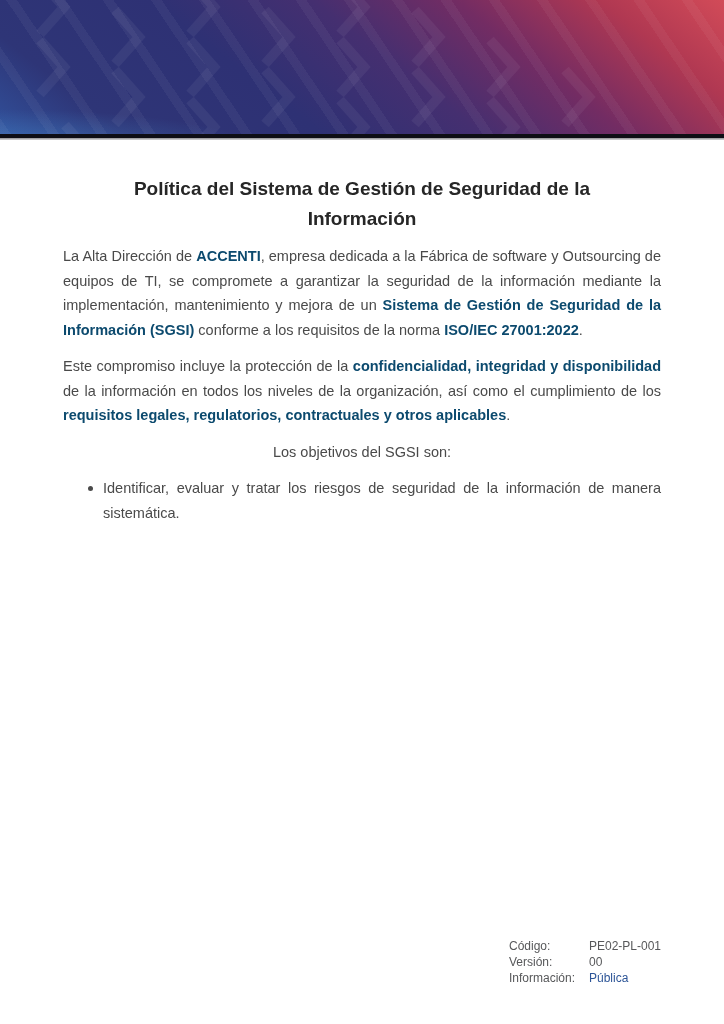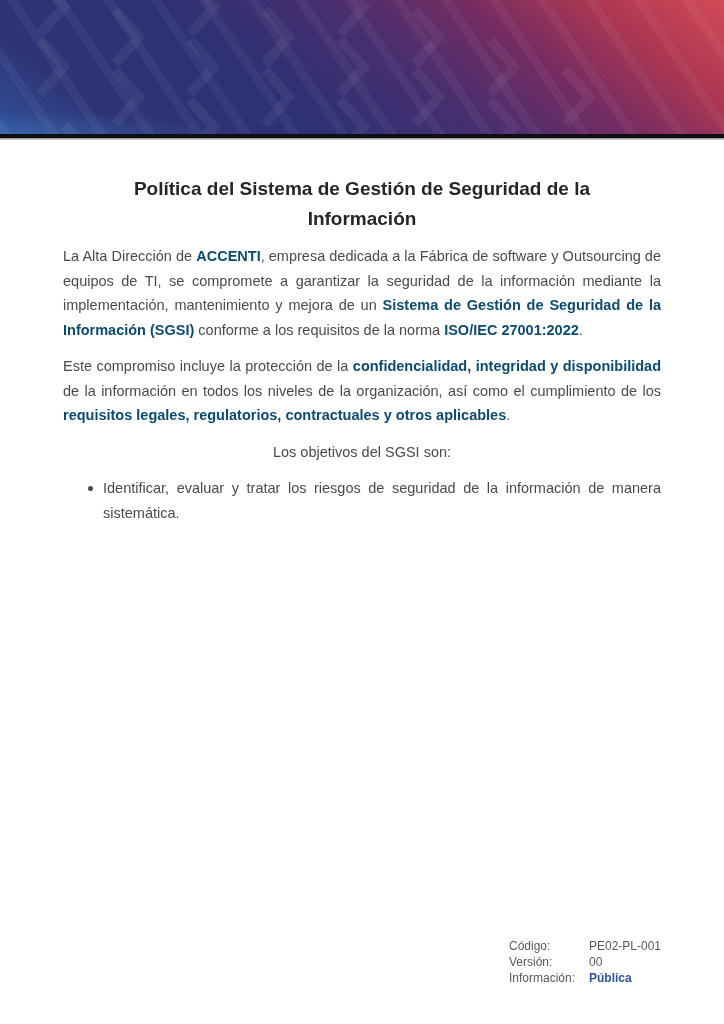--- a/index.html
+++ b/index.html
@@ -74,21 +74,21 @@
     position: absolute;
     left: 509px; top: 916px;
     font-size: 12px;
     line-height: 16px;
     color: #57585a;
     margin-top: 22px;
   }
   .footer-row { display: flex; }
   .footer-label { width: 80px; }
   .footer-value { white-space: nowrap; }
-  .footer-value.highlight { font-weight: bold; }
+  .footer-value.highlight { font-weight: normal; }
 </style>
 </head>
 <body>
 
 <header class="banner">
   <svg class="chevrons" width="724" height="134" viewBox="0 0 724 134" xmlns="http://www.w3.org/2000/svg">
     <path fill="none" stroke="rgba(255,255,255,0.055)" stroke-width="10" d="M40,-20 l24,27 l-24,27 M115,10 l24,27 l-24,27 M190,40 l24,27 l-24,27 M265,70 l24,27 l-24,27 M340,100 l24,27 l-24,27
          M-35,10 l24,27 l-24,27 M40,40 l24,27 l-24,27 M115,70 l24,27 l-24,27 M190,100 l24,27 l-24,27
          M190,-20 l24,27 l-24,27 M265,10 l24,27 l-24,27 M340,40 l24,27 l-24,27 M415,70 l24,27 l-24,27 M490,100 l24,27 l-24,27
          M340,-20 l24,27 l-24,27 M415,10 l24,27 l-24,27 M490,40 l24,27 l-24,27 M565,70 l24,27 l-24,27

